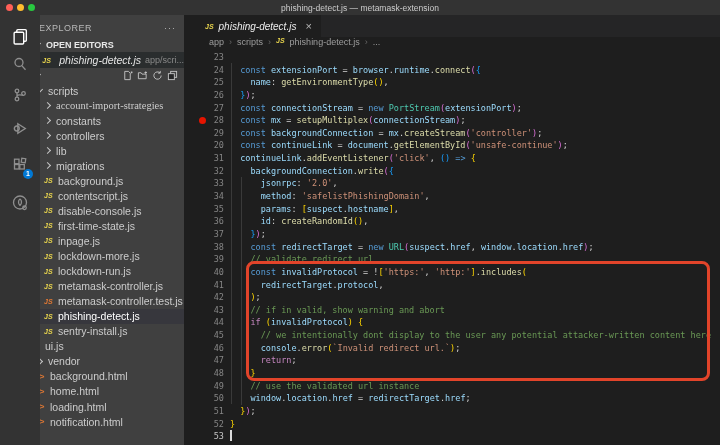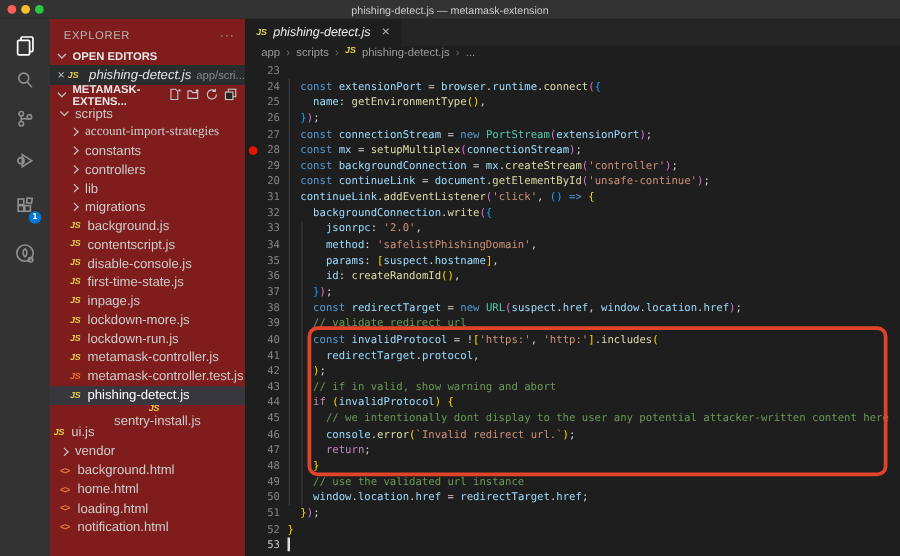--- a/index.html
+++ b/index.html
@@ -12,21 +12,21 @@
   .l-red{background:#ff5f57}.l-yel{background:#febc2e}.l-grn{background:#28c840}
   .win-title{position:absolute;left:0;right:0;top:3px;text-align:center;font-size:8.5px;color:#cccccc}
   
   .activitybar{position:absolute;left:0;top:15px;width:40px;bottom:0;background:#333333;z-index:4}
   .act-item{position:absolute;left:0;width:40px;height:26px;display:flex;align-items:center;justify-content:center}
   .act-item svg{stroke:#8f8f8f;fill:none;stroke-width:1.3}
   .act-item.active svg{stroke:#ffffff}
   .act-badge{position:absolute;right:7px;bottom:-1px;width:10px;height:10px;border-radius:50%;
              background:#0078d4;color:#fff;font-size:7px;line-height:10px;text-align:center;font-weight:bold}
   
-  .sidebar{position:absolute;left:40px;top:15px;width:156px;bottom:0;background:#7f1d1d;color:#cccccc;z-index:3;overflow:hidden}
+  .sidebar{position:absolute;left:28px;top:15px;width:156px;bottom:0;background:#404040;color:#cccccc;z-index:3;overflow:hidden}
   .sb-title{height:19px;display:flex;align-items:center;padding:3px 8px 0 11px;font-size:9px;letter-spacing:.5px;color:#b8b8b8}
   .sb-title .more{margin-left:auto;color:#b8b8b8;letter-spacing:1px;font-size:9px;cursor:pointer}
   .sb-sec{display:flex;align-items:center;height:15px;font-size:9px;font-weight:bold;color:#e8e8e8;padding-left:4px}
   .open-ed-item{display:flex;align-items:center;height:16px;background:#2a2d2e;font-size:10.5px;padding-left:6px;cursor:pointer}
   .oe-close{color:#bdbdbd;font-size:10px;width:10px}
   .oe-name{font-style:italic;color:#e4e4e4;margin-left:3px;white-space:nowrap}
   .oe-path{font-size:9px;color:#8a8a8a;margin-left:4px;white-space:nowrap}
   .sec-actions{margin-left:auto;display:flex;gap:4px;padding-right:6px}
   .sec-actions svg{stroke:#c5c5c5;fill:none;stroke-width:1}
   .chev{display:inline-block;width:4px;height:4px;border-right:1px solid #c5c5c5;border-bottom:1px solid #c5c5c5;flex:none;margin:0 6px 0 3px}
@@ -134,21 +134,20 @@
     <span>OPEN EDITORS</span>
   </div>
   <div class="open-ed-item">
     <span class="oe-close">×</span>
     <span class="ficon js">JS</span>
     <span class="oe-name">phishing-detect.js</span>
     <span class="oe-path">app/scri...</span>
   </div>
   <div class="sb-sec">
     <span class="chev open"></span>
-    <span>METAMASK-EXTENS...</span>
     <span class="sec-actions">
       <svg width="11" height="11" viewBox="0 0 12 12">
           <path d="M3 1.5 h4 l2 2 v7 h-6 Z"></path>
           <path d="M9.5 2.5 h2 M10.5 1.5 v2" stroke-width="1.2"></path>
         </svg>
       <svg width="11" height="11" viewBox="0 0 12 12">
           <path d="M1.5 3 h3 l1 1.5 h4.5 v5 h-8.5 Z"></path>
           <path d="M9.5 1.5 v2.5 M8.2 2.8 h2.6" stroke-width="1.2"></path>
         </svg>
       <svg width="11" height="11" viewBox="0 0 12 12">
@@ -218,21 +217,21 @@
         <span>metamask-controller.js</span>
       </div>
       <div class="tree-row" style="padding-left: 16px;">
         <span class="ficon js-test">JS</span>
         <span>metamask-controller.test.js</span>
       </div>
       <div class="tree-row selected" style="padding-left: 16px;">
         <span class="ficon js">JS</span>
         <span>phishing-detect.js</span>
       </div>
-      <div class="tree-row" style="padding-left: 16px; flex-direction: column;">
+      <div class="tree-row" style="padding-left: 16px;">
         <span class="ficon js">JS</span>
         <span>sentry-install.js</span>
       </div>
       <div class="tree-row" style="padding-left: 3px;">
         <span class="ficon js">JS</span>
         <span>ui.js</span>
       </div>
       <div class="tree-row" style="padding-left: 6px;">
         <span class="chev closed"></span>
         <span>vendor</span>

